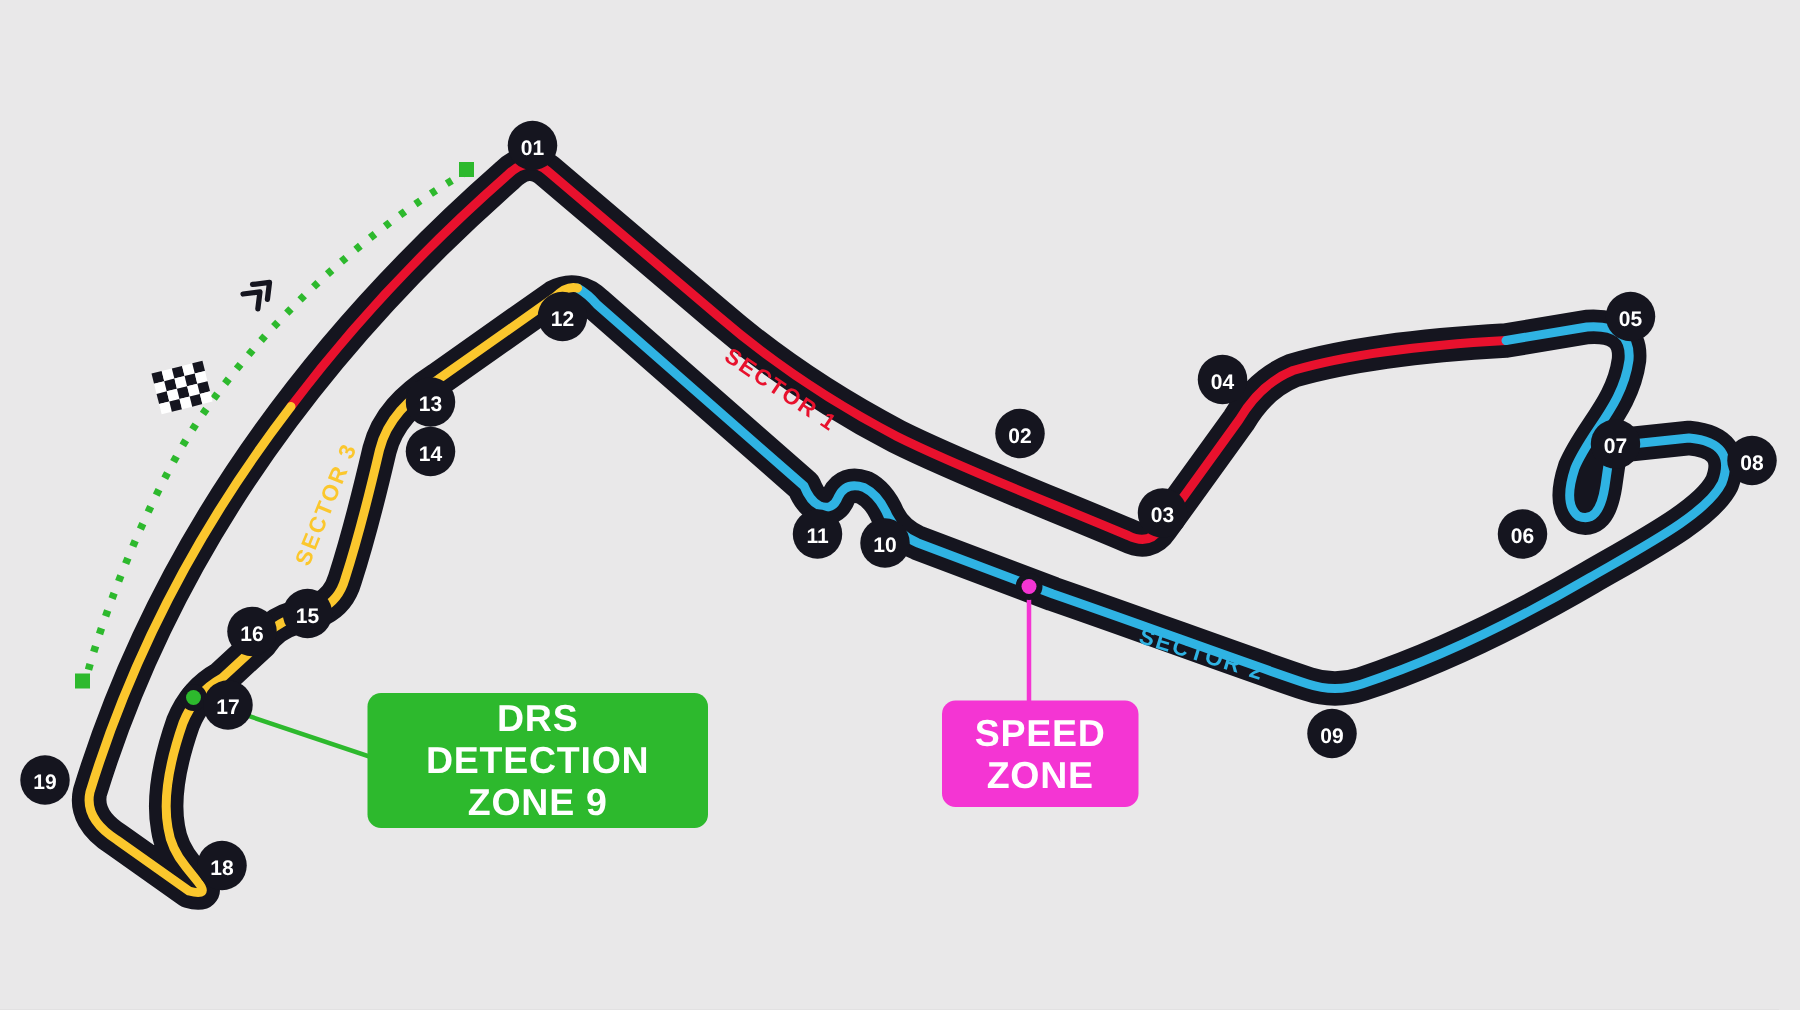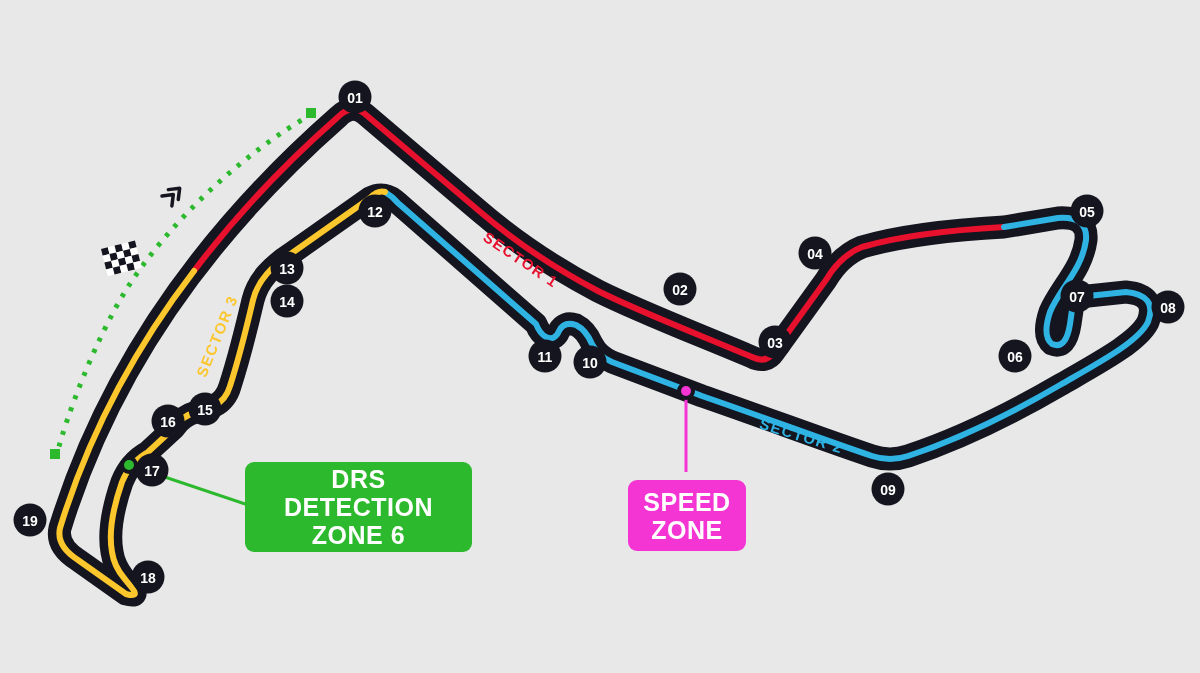--- a/index.html
+++ b/index.html
@@ -33,21 +33,21 @@
   .sector-label.s1{fill:var(--sector1,#e8112d);}
   .sector-label.s2{fill:var(--sector2,#2fb3e3);}
   .sector-label.s3{fill:var(--sector3,#fbc72d);}
   .chevrons{fill:none;stroke:var(--track,#15151f);stroke-width:3.5;stroke-linejoin:round;stroke-linecap:round;}
   .callout{
     position:absolute;border-radius:9px;color:#fff;font-weight:bold;
     display:flex;flex-direction:column;justify-content:center;align-items:center;
     font-size:25px;line-height:1.12;letter-spacing:0.5px;text-align:center;
   }
   .callout.drs{left:245px;top:462px;width:227px;height:90px;background:var(--green,#2db92d);}
-  .callout.speed{left:628px;top:480px;width:118px;height:71px;background:var(--magenta,#f435d3);}
+  .callout.speed{left:628px;top:467px;width:131px;height:71px;background:var(--magenta,#f435d3);}
 </style>
 </head>
 <body>
 
 <div class="stage">
 
   <svg width="1200" height="673" viewBox="0 0 1200 673">
 
     <path class="drs-dash" d="M 312 114 C 245 152 170 220 126 290 C 94 342 66 418 57 454"></path>
     <rect x="306" y="108" width="10" height="10" fill="var(--green)"></rect>
@@ -236,21 +236,21 @@
         <g>
           <circle cx="30" cy="520" r="16.5" class="badge-circle"></circle>
           <text x="30" y="521" class="badge-text">19</text>
         </g>
       </g>
   </svg>
 
   <div class="callout drs">
     <div>DRS</div>
     <div>DETECTION</div>
-    <div>ZONE 6</div>
+    <div>ZONE 9</div>
   </div>
 
   <div class="callout speed">
     <div>SPEED</div>
     <div>ZONE</div>
   </div>
 
 </div>
 
 </body></html>

